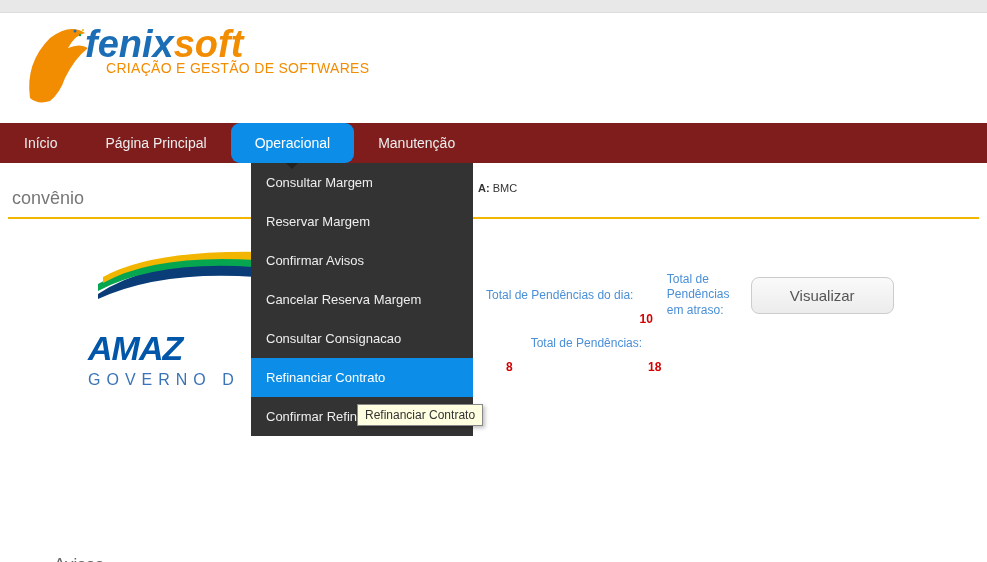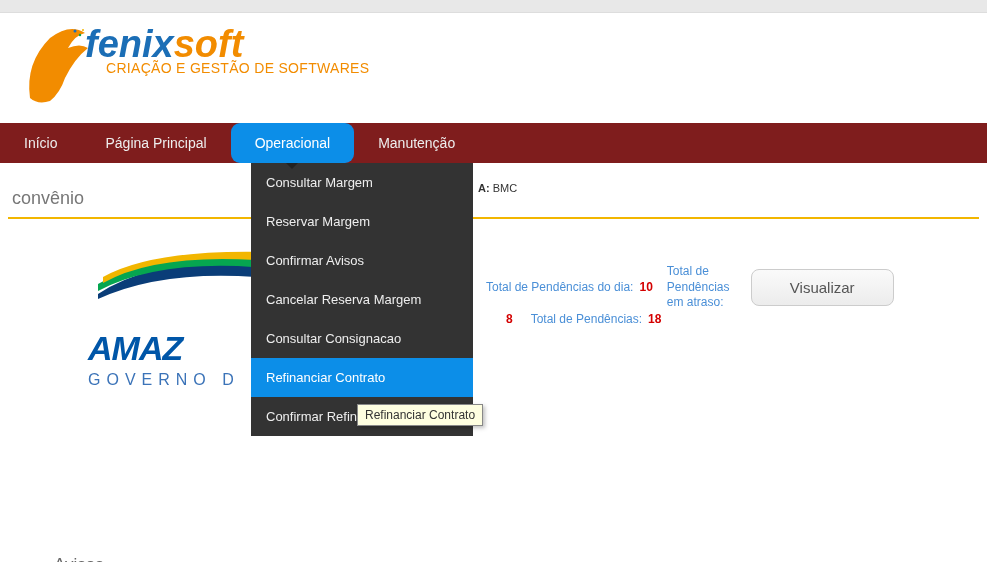--- a/index.html
+++ b/index.html
@@ -34,21 +34,21 @@
     
     .main-row { display: flex; padding: 30px 0 0 0; position: relative; }
     .gov-logo { margin-left: 88px; width: 270px; height: 140px; position: relative; }
     .gov-logo-top { position: absolute; top: 0; width: 180px; height: 50px; left: 10px; }
     .gov-text-main { position: absolute; top: 80px; left: 0; font-size: 34px; font-weight: 900; color: #0056a8; font-style: italic; letter-spacing: -1px; }
     .gov-text-sub { position: absolute; top: 122px; left: 0; font-size: 16px; color: #3b73b8; letter-spacing: 6px; font-weight: 300; }
     
     .stats { position: absolute; top: 45px; left: 486px; display: flex; align-items: center; gap: 14px; font-size: 12px; }
     .stat-pair { display: flex; align-items: center; gap: 6px; }
     .stat-label { color: #4a8fd7; }
-    .stat-value { color: #d40000; font-weight: bold; }
+    .stat-value { color: #d40000; font-weight: bold; margin-top: 48px; }
     .stat-multi { color: #4a8fd7; line-height: 1.3; width: 70px; }
     
     .vis-btn { background: linear-gradient(#fafafa,#ececec); border: 1px solid #ccc; padding: 9px 38px; font-size: 15px; color: #555; cursor: pointer; border-radius: 8px; }
     
     .stats-row2 { position: absolute; top: 93px; left: 506px; display: flex; align-items: center; gap: 18px; font-size: 12px; }
     .stats-row2 .stat-value { color: #d40000; font-weight: bold; }
     .stats-row2 .stat-label { color: #4a8fd7; }
     
     .tooltip { position: absolute; top: 404px; left: 357px; background: #fefee0; border: 1px solid #888; padding: 3px 7px; font-size: 12px; color: #333; box-shadow: 2px 2px 4px rgba(0,0,0,0.25); z-index: 30; }
     

